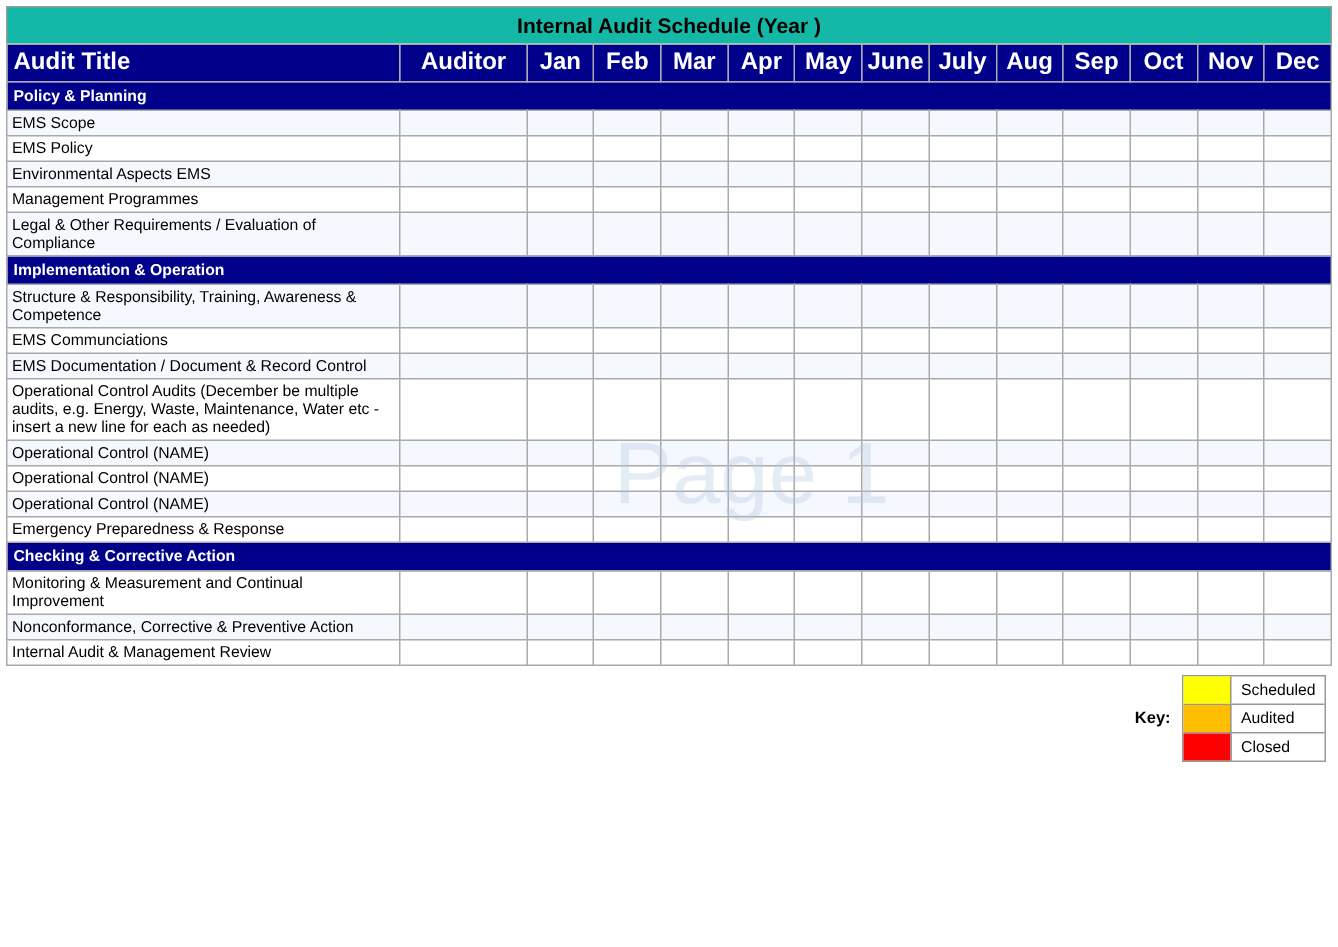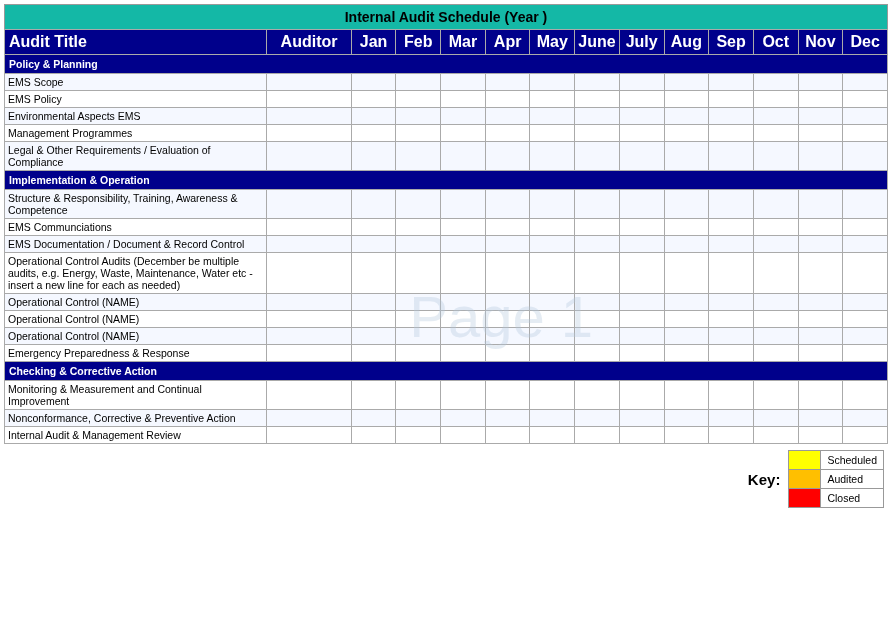--- a/index.html
+++ b/index.html
@@ -84,21 +84,21 @@
     .key-table {
       margin-top: 6px;
       margin-left: auto;
       margin-right: 4px;
       display: flex;
       align-items: flex-start;
       justify-content: flex-end;
       gap: 4px;
     }
     .key-label {
-      font-size: 15px;
+      font-size: 11px;
       font-weight: bold;
       margin-right: 4px;
       align-self: center;
     }
     .key-items {
       border: 1px solid #999;
     }
     .key-item {
       display: flex;
       align-items: center;

